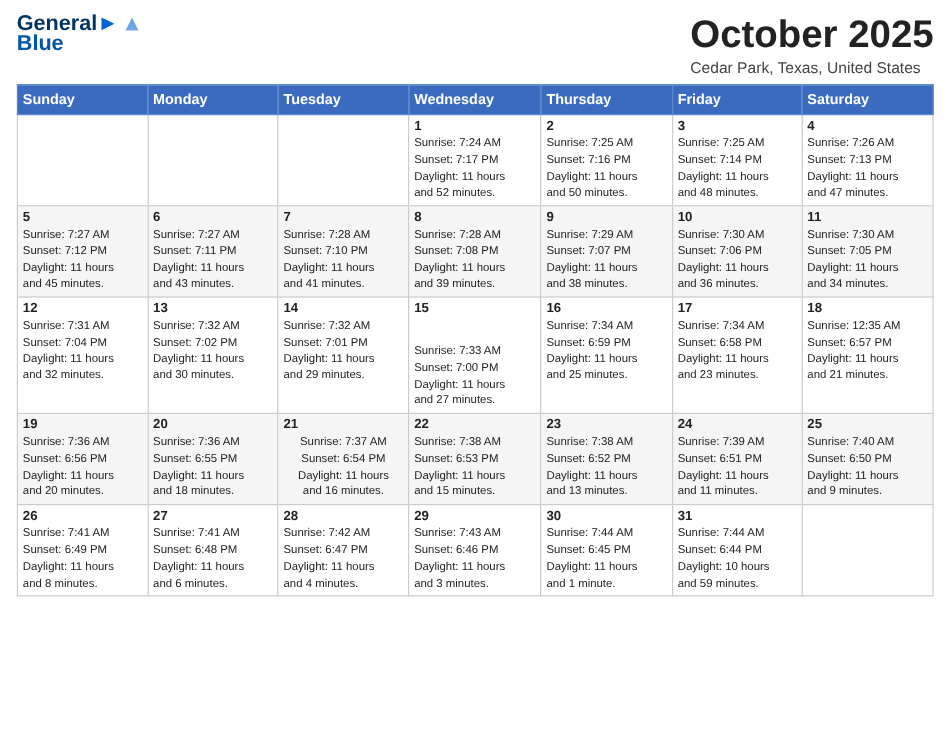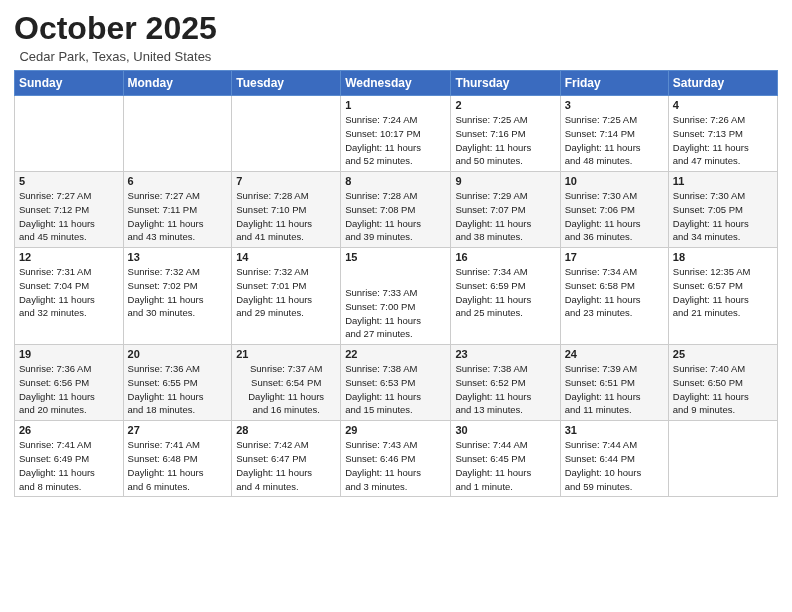--- a/index.html
+++ b/index.html
@@ -34,21 +34,21 @@
     }
     .logo-text span {
       color: #0066cc;
     }
     .logo-icon {
       width: 18px;
       height: 18px;
       margin-left: 2px;
     }
     .title-block {
-      text-align: center;
+      text-align: left;
     }
     .month-title {
       font-size: 32px;
       font-weight: bold;
       color: #222;
     }
     .location {
       font-size: 13px;
       color: #444;
       margin-top: 2px;
@@ -99,20 +99,31 @@
       font-size: 10px;
       color: #555;
       text-align: left;
     }
   </style>
 </head>
 <body>
 
 <div class="page">
   <div class="header">
+    <div class="logo">
+      <div>
+        <div style="display:flex;align-items:center;">
+          <span class="logo-text">General<span>►</span></span>
+          <svg class="logo-icon" viewBox="0 0 20 20">
+            <polygon points="4,16 10,4 16,16" fill="#4a90d9" opacity="0.8"></polygon>
+          </svg>
+        </div>
+        <div style="font-size:18px;font-weight:bold;color:#0055a5;margin-top:-4px;">Blue</div>
+      </div>
+    </div>
     <div class="title-block">
       <div class="month-title">October 2025</div>
       <div class="location">Cedar Park, Texas, United States</div>
     </div>
   </div>
 
   <table class="calendar">
     <thead>
       <tr>
         <th>Sunday</th>
@@ -125,21 +136,21 @@
       </tr>
     </thead>
     <tbody id="calendar-body">
     <tr>
           <td class="empty-cell"></td>
           <td class="empty-cell"></td>
           <td class="empty-cell"></td>
           <td>
             <span class="day-number">1</span>
             <div class="day-info" style="white-space: pre-wrap;">Sunrise: 7:24 AM
-Sunset: 10:17 PM
+Sunset: 7:17 PM
 Daylight: 11 hours
 and 52 minutes.</div>
           </td>
           <td>
             <span class="day-number">2</span>
             <div class="day-info" style="white-space: pre-wrap;">Sunrise: 7:25 AM
 Sunset: 7:16 PM
 Daylight: 11 hours
 and 50 minutes.</div>
           </td>

